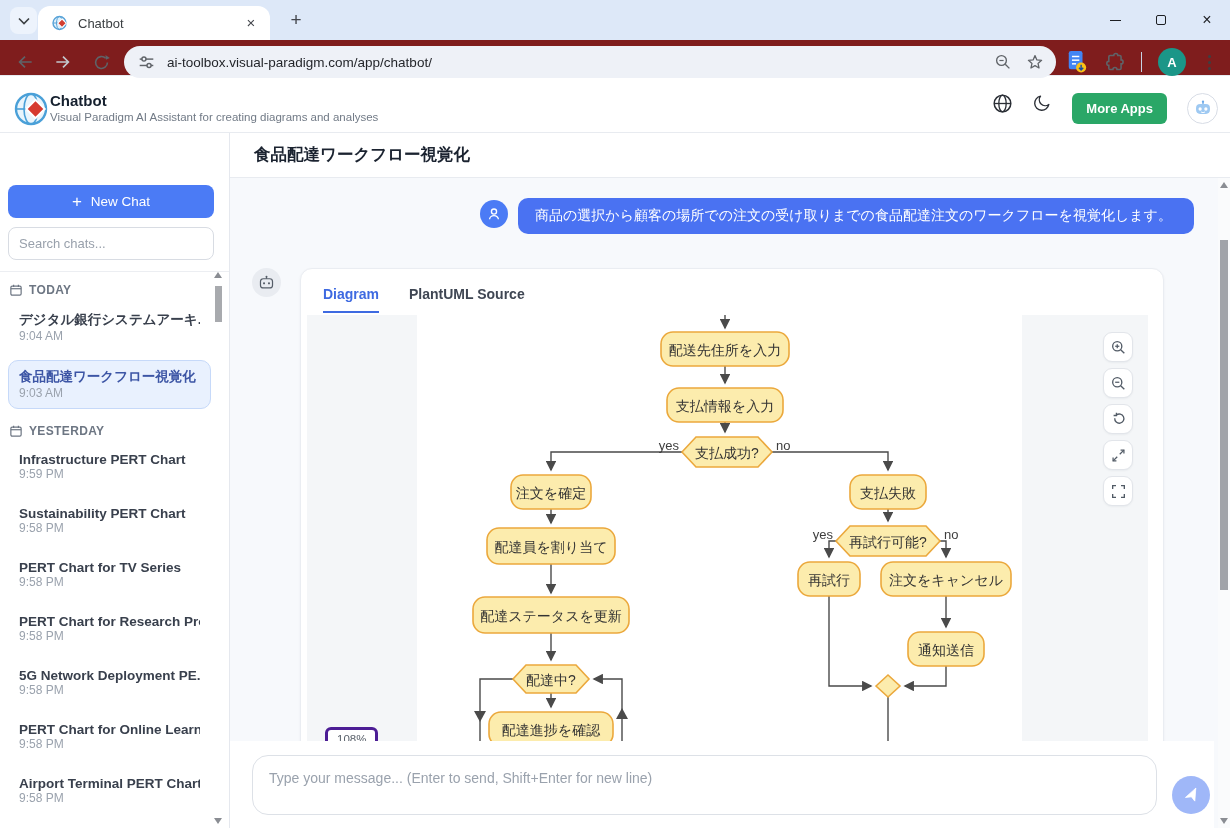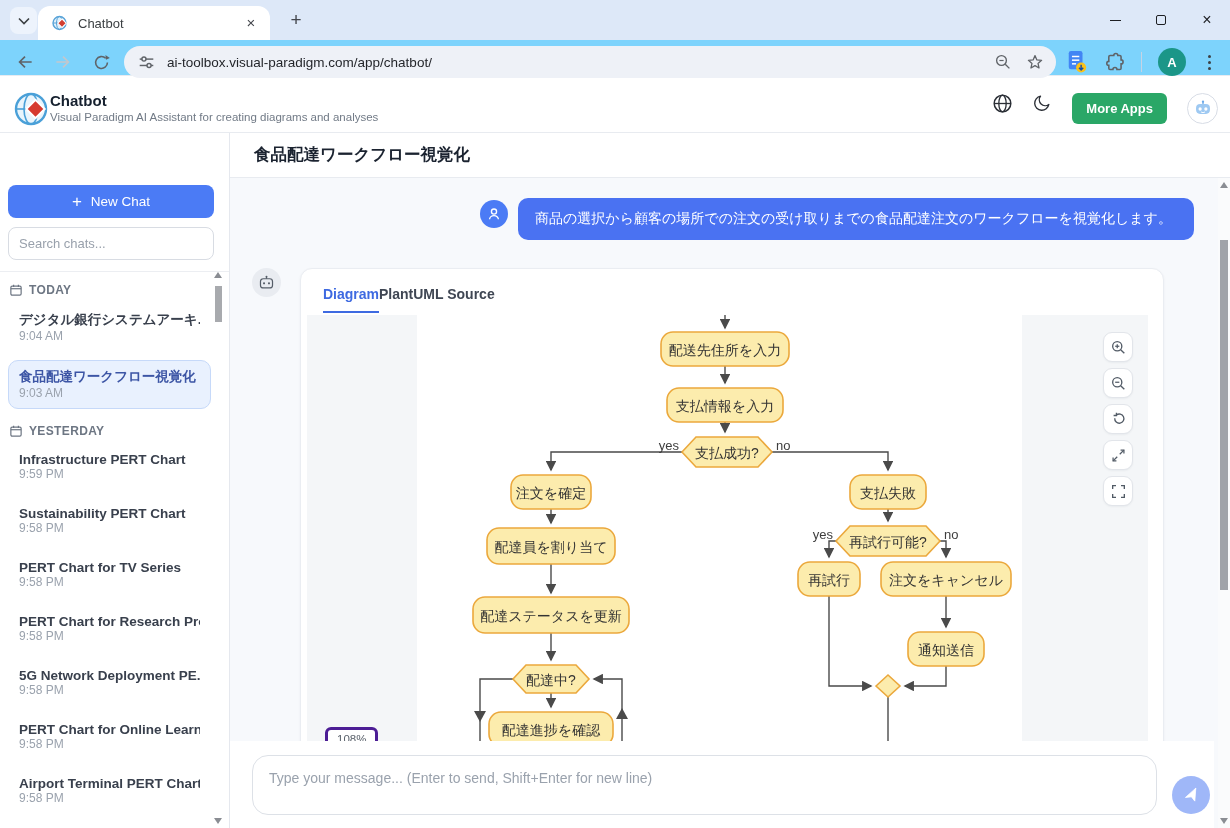--- a/index.html
+++ b/index.html
@@ -12,21 +12,21 @@
   .tab { position:absolute; left:38px; top:6px; width:232px; height:34px; background:#fff; border-radius:12px 12px 0 0; display:flex; align-items:center; padding:0 10px 0 14px; }
   .tab-title { font-size:13px; color:#3c4043; margin-left:10px; flex:1; }
   .tab-close { font-size:15px; color:#44474d; width:18px; height:18px; line-height:17px; text-align:center; border-radius:50%; }
   .newtab-btn { position:absolute; left:284px; top:9px; width:24px; height:24px; font-size:19px; color:#44474d; text-align:center; line-height:22px; }
   .win-controls { position:absolute; right:0; top:0; height:40px; display:flex; }
   .win-btn { width:46px; height:40px; display:flex; align-items:center; justify-content:center; color:#1d1f23; }
   .min-glyph { width:11px; height:0; border-top:1.3px solid #1d1f23; }
   .max-glyph { width:10px; height:10px; border:1.3px solid #1d1f23; border-radius:2px; }
   .close-glyph { font-size:16px; line-height:16px; }
 
-  .toolbar { position:absolute; left:0; top:40px; width:1230px; height:36px; background:#7dd3fc; border-bottom:1px solid #e7ebf1; }
+  .toolbar { position:absolute; left:0; top:40px; width:1230px; height:36px; background:#7f1d1d; border-bottom:1px solid #e7ebf1; }
   .nav-ic { position:absolute; top:9px; width:26px; height:26px; display:flex; align-items:center; justify-content:center; }
   .addr { position:absolute; left:124px; top:6px; width:932px; height:32px; border-radius:16px; background:#eef1f7; display:flex; align-items:center; padding:0 14px; }
   .url { margin-left:12px; font-size:13.5px; color:#24262b; }
   .addr-right { position:absolute; right:12px; top:7px; display:flex; gap:14px; align-items:center; }
   .ext-area { position:absolute; left:1066px; top:8px; display:flex; gap:16px; align-items:center; }
   .sep { width:1px; height:20px; background:#c7d3e4; }
   .profile-chip { width:28px; height:28px; border-radius:50%; background:#1b9688; color:#fff; font-size:13px; font-weight:bold; display:flex; align-items:center; justify-content:center; }
   .kebab { display:flex; flex-direction:column; gap:3px; padding:4px 6px; }
   .kebab i { width:3px; height:3px; border-radius:50%; background:#3c4043; }
 
@@ -62,25 +62,25 @@
   .sb-arrow-down { width:0; height:0; border-left:4px solid transparent; border-right:4px solid transparent; border-top:6px solid #8a8d93; }
   .side-scroll { right:6px; top:139px; bottom:4px; }
   .side-thumb { position:absolute; top:14px; width:7px; height:36px; background:#a8aaae; }
 
   
   .main { position:absolute; left:230px; top:133px; width:1000px; height:695px; background:#f7f9fc; }
   .main-titlebar { position:absolute; left:0; top:0; width:100%; height:45px; background:#fff; border-bottom:1px solid #e8ebf0; display:flex; align-items:center; padding-left:24px; }
   .page-title { font-size:16.5px; font-weight:bold; color:#1b2330; }
 
   .user-avatar { position:absolute; left:250px; top:67px; width:28px; height:28px; border-radius:50%; background:#4b7bf5; display:flex; align-items:center; justify-content:center; }
-  .user-bubble { position:absolute; left:288px; top:65px; width:676px; height:42px; background:#4a72f2; border-radius:10px; color:#fff; font-size:14px; display:flex; align-items:center; padding:0 17px; }
+  .user-bubble { position:absolute; left:288px; top:65px; width:676px; height:36px; background:#4a72f2; border-radius:10px; color:#fff; font-size:14px; display:flex; align-items:center; padding:0 17px; }
 
   .bot-avatar { position:absolute; left:22px; top:135px; width:29px; height:29px; border-radius:50%; background:#e9ecf1; display:flex; align-items:center; justify-content:center; }
   .panel { position:absolute; left:70px; top:135px; width:864px; height:560px; background:#fff; border:1px solid #eaedf2; border-radius:12px; box-shadow:0 1px 3px rgba(20,30,50,.05); }
-  .tabs { display:flex; padding:17px 0 0 22px; font-size:14px; }
+  .tabs { display:flex; gap:30px; padding:17px 0 0 22px; font-size:14px; }
   .tab-item { padding-bottom:9px; }
   .tab-item.active { color:#3e6ae1; border-bottom:2px solid #3e6ae1; font-weight:bold; }
   .tab-item.inactive { color:#3f4653; font-weight:bold; }
 
   .viewport { position:absolute; left:77px; top:182px; width:841px; height:450px; background:#f4f6f8; overflow:hidden; }
   .canvas { position:absolute; left:110px; top:0; width:605px; height:450px; background:#fff; }
   svg text { font-family:"Liberation Sans", sans-serif; }
   .fc-label { font-size:14px; fill:#333; text-anchor:middle; dominant-baseline:central; }
   .fc-edge-label { font-size:13px; fill:#3e3e3e; dominant-baseline:central; }
   .fc-node { fill:#fcecad; stroke:#eba83c; stroke-width:1.6; }

